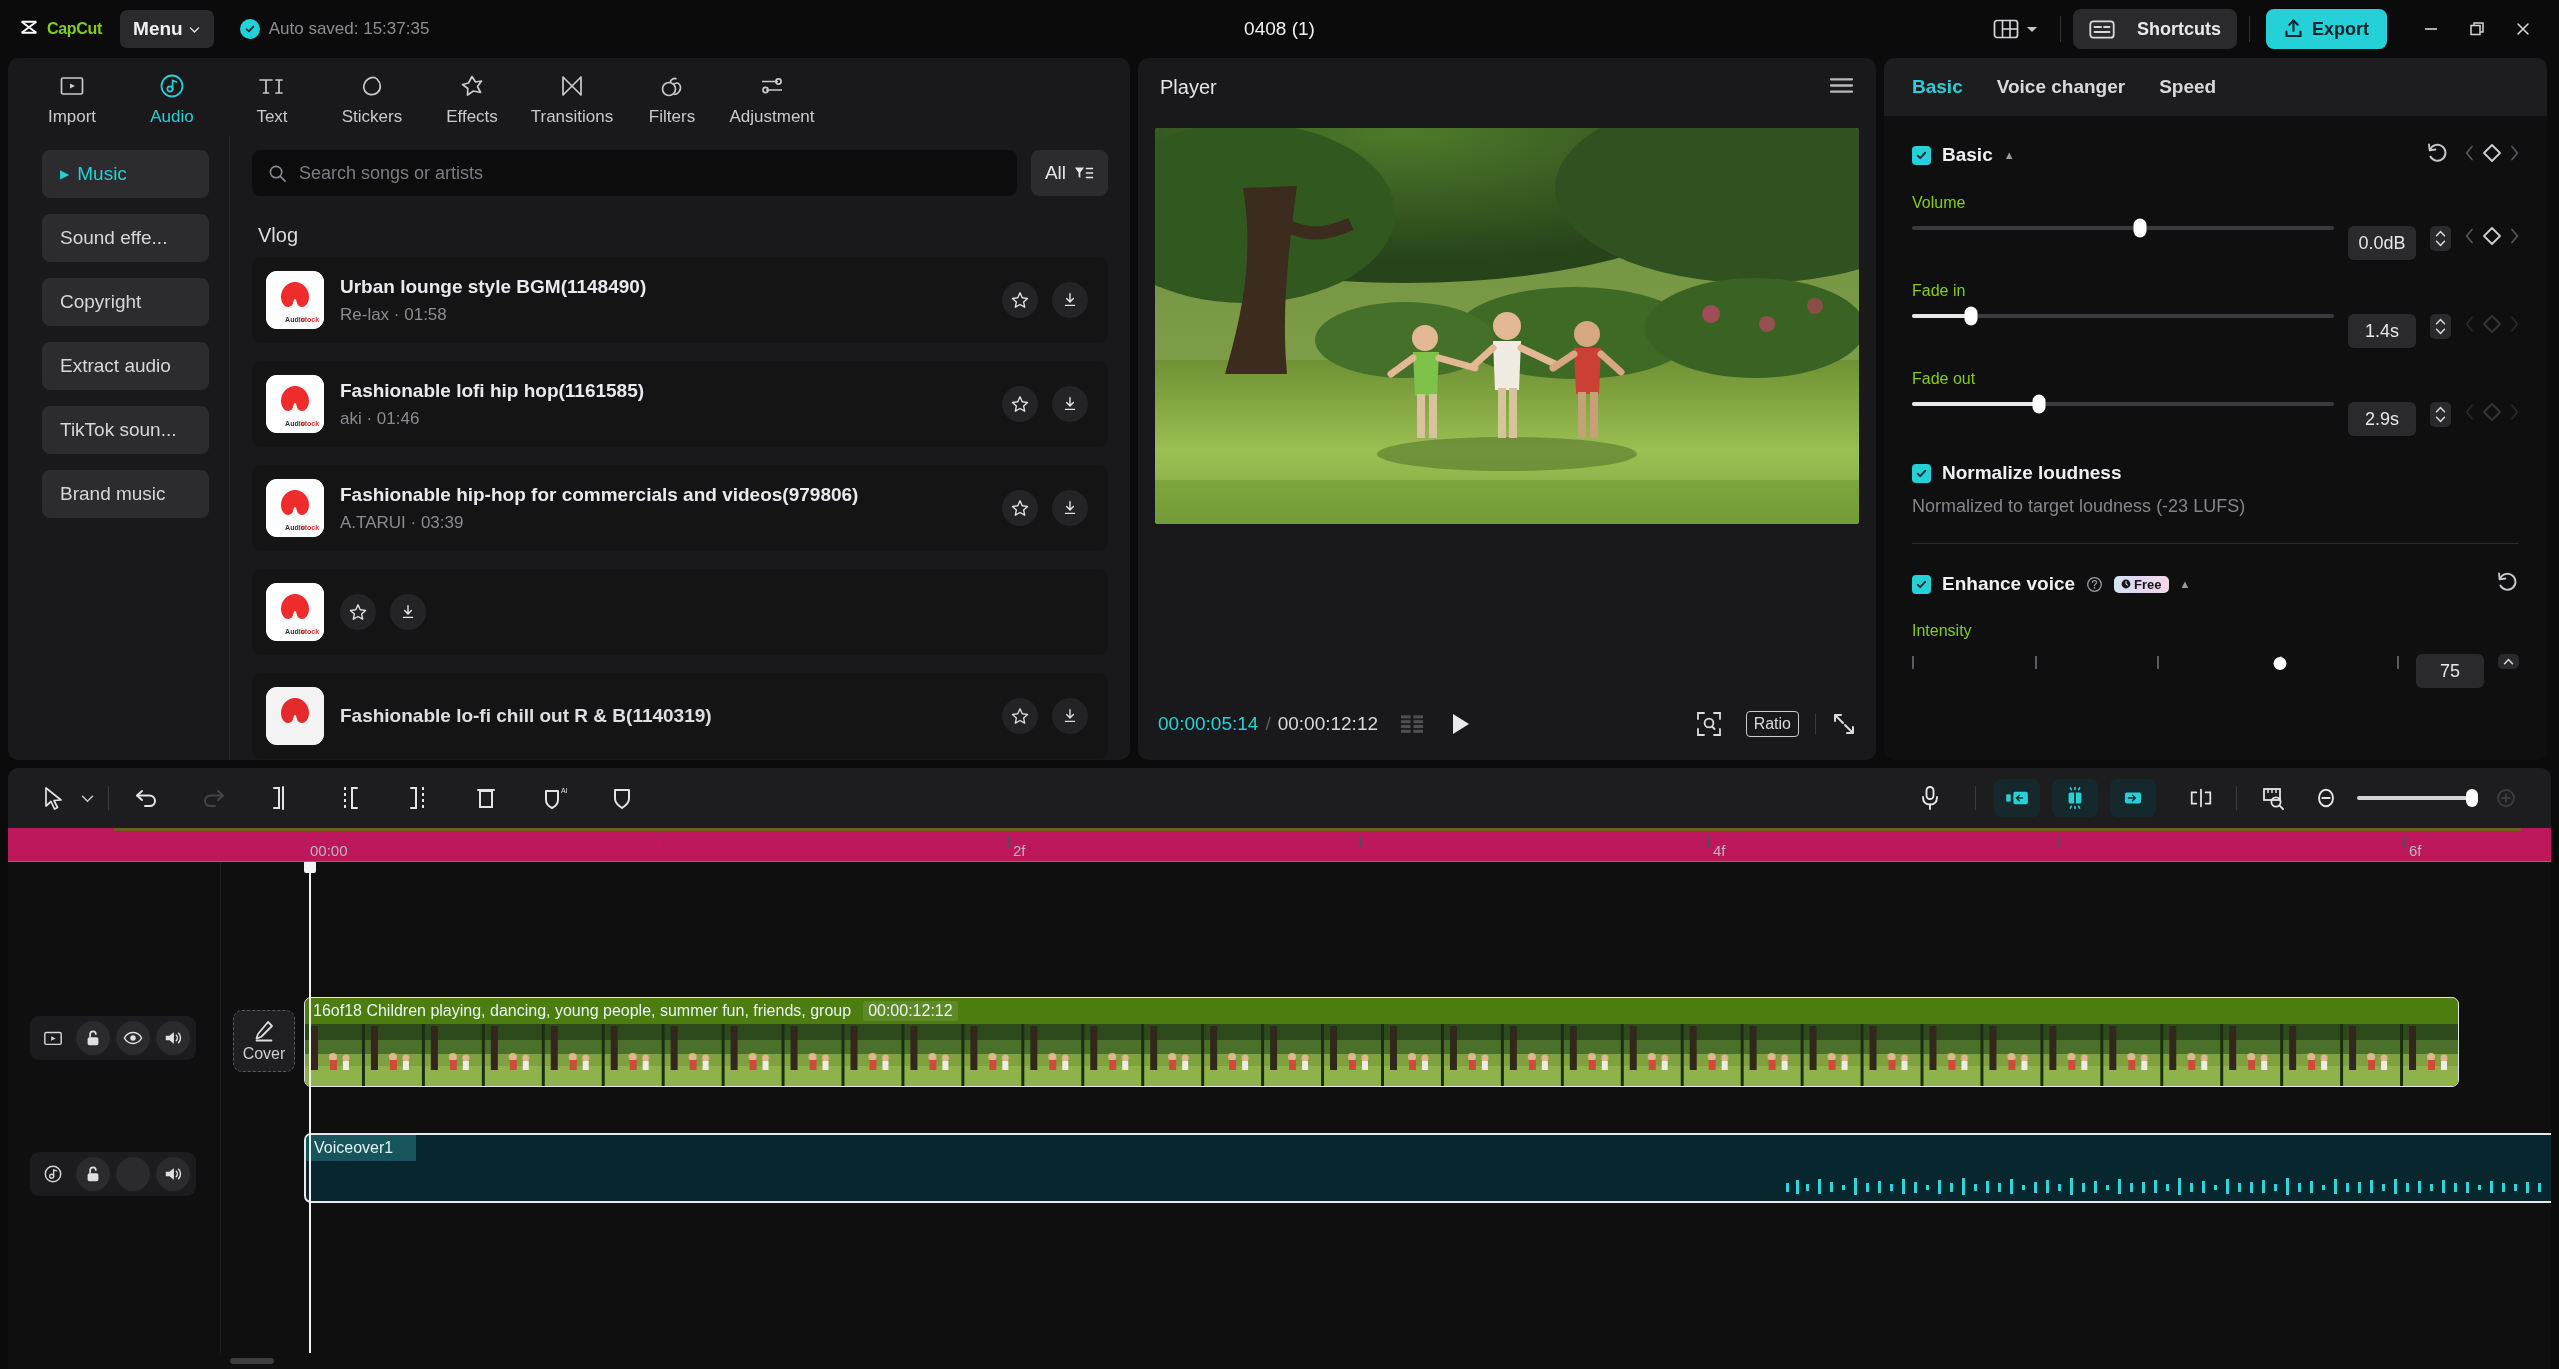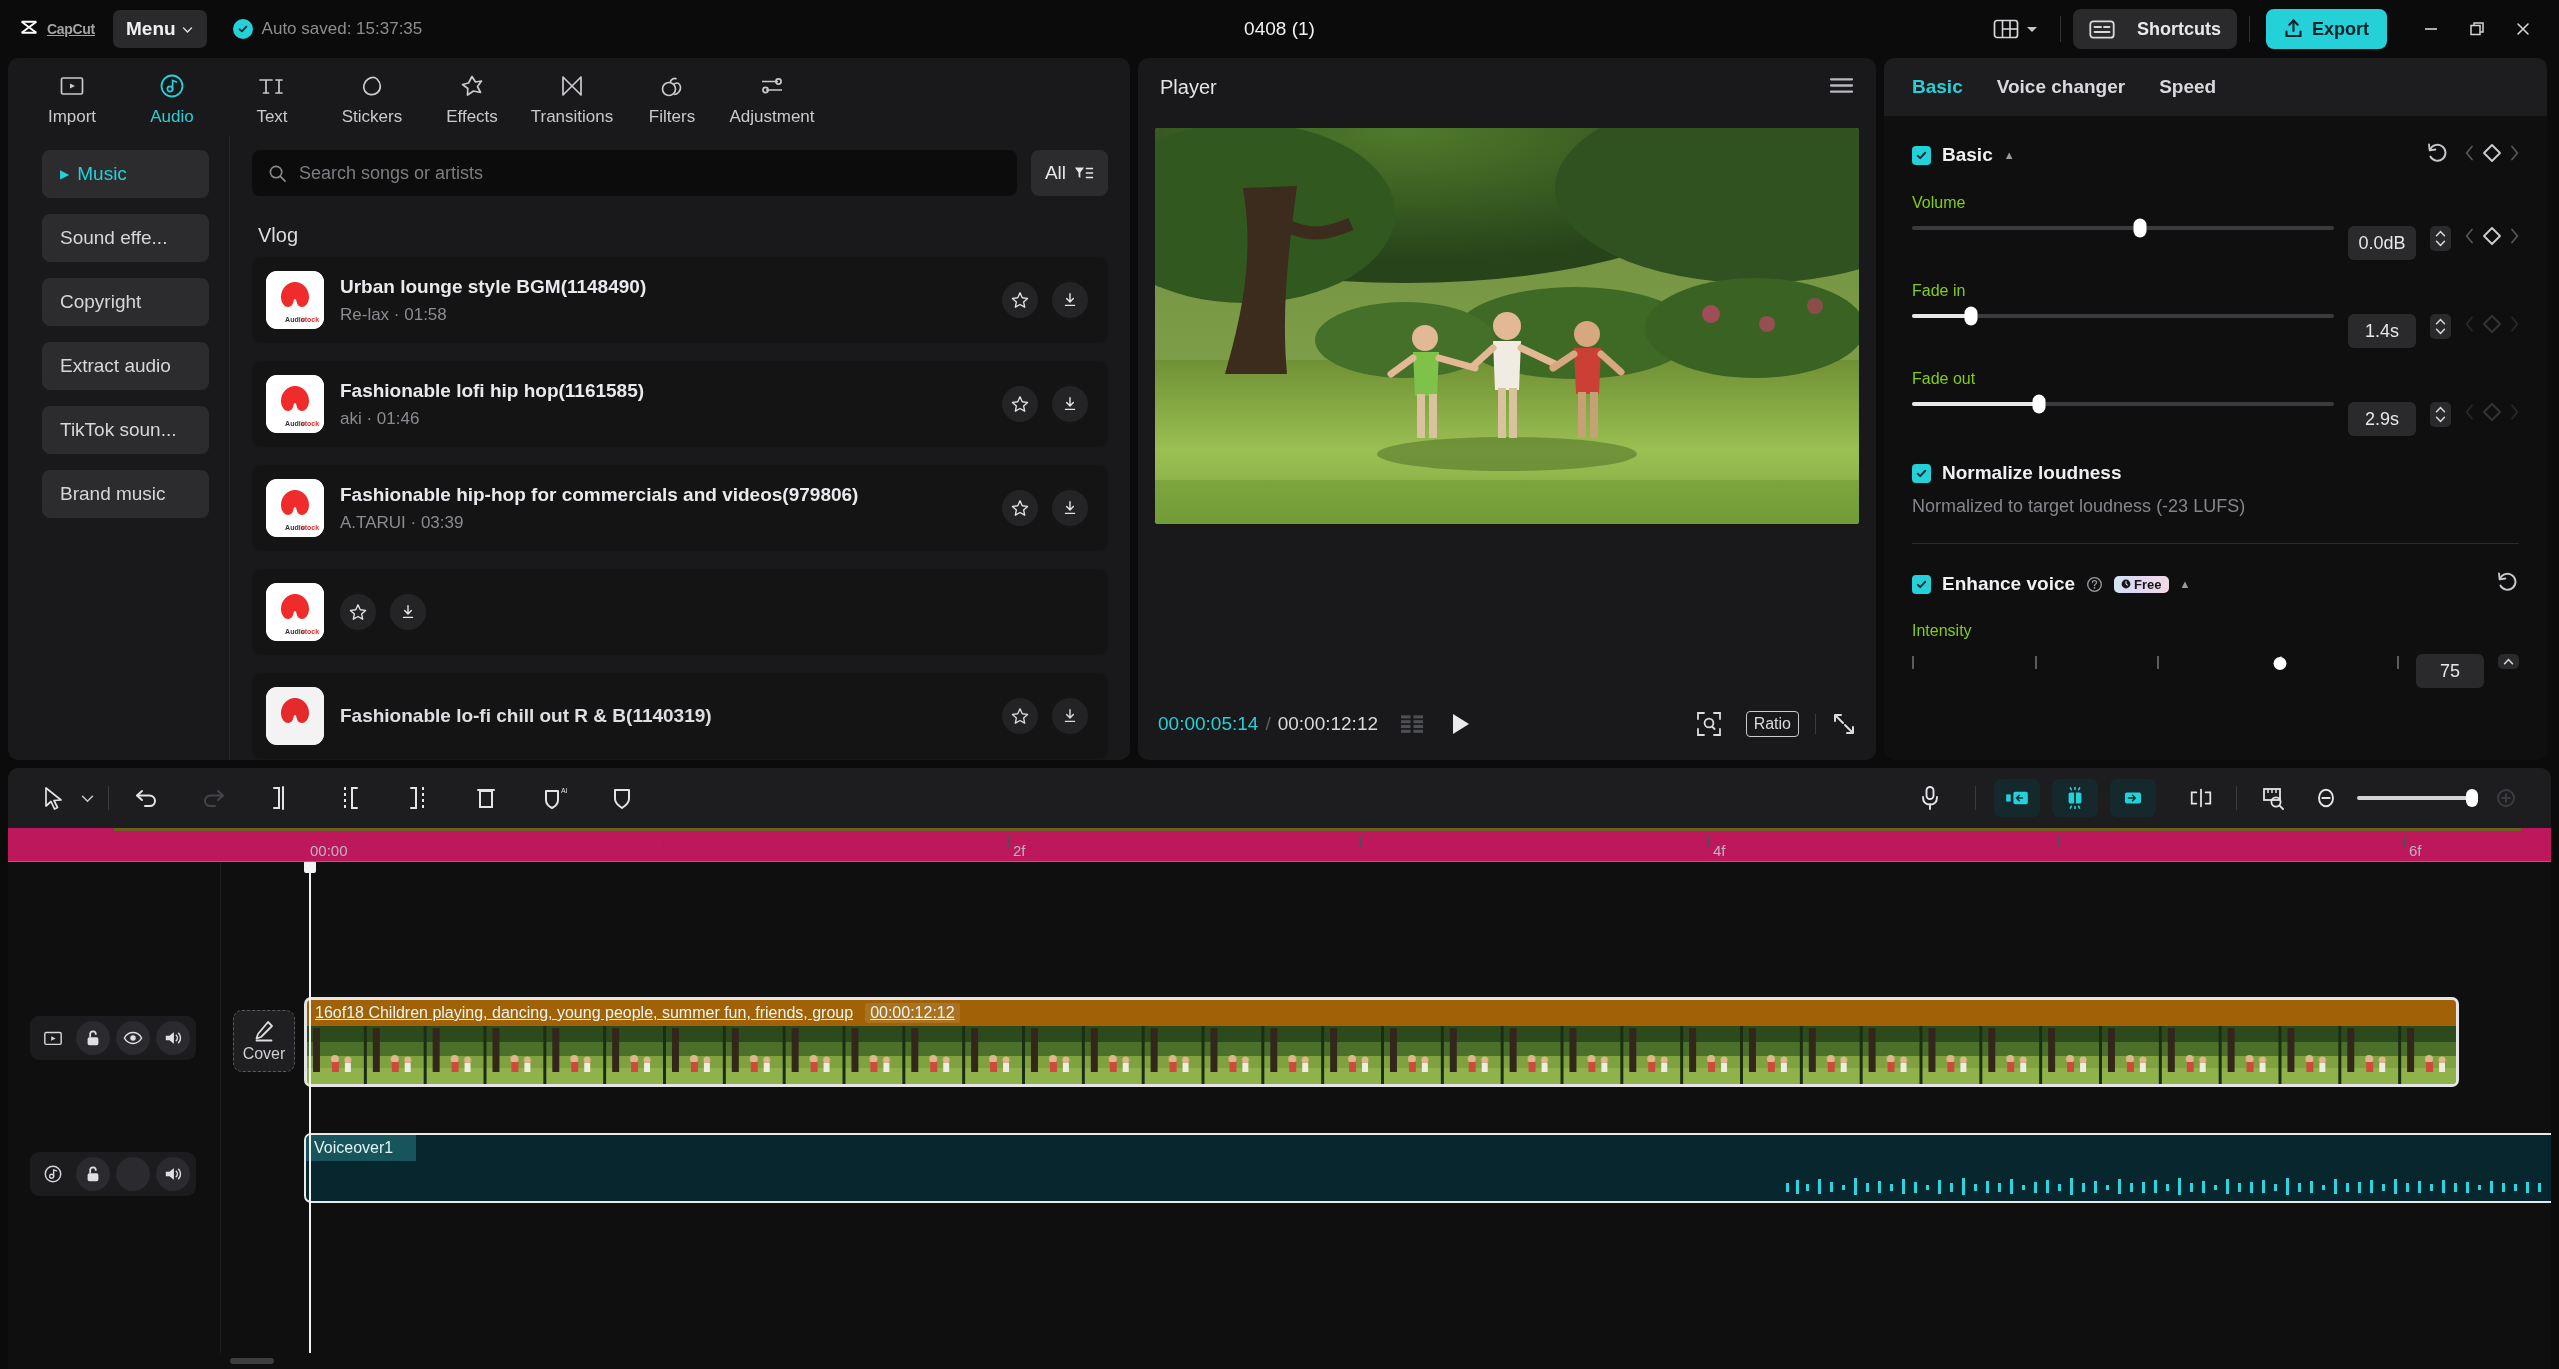--- a/index.html
+++ b/index.html
@@ -15,21 +15,21 @@
   
   .titlebar {
     height: 58px; flex: 0 0 58px;
     display: flex; align-items: center;
     background: #0b0b0c;
     padding: 0 14px 0 18px;
     position: relative;
   }
   .logo { display:flex; align-items:center; gap:7px; }
   .logo-mark { width: 22px; height: 22px; }
-  .logo-text { font-size: 14px; font-weight: 700; letter-spacing: -0.3px; color:#a3a3a3;text-decoration:underline; }
+  .logo-text { font-size: 16px; font-weight: 700; letter-spacing: -0.3px; color:#84cc16; }
   .menu-btn {
     margin-left: 18px; height: 38px; padding: 0 13px;
     background: #2a2a2c; border-radius: 7px;
     display:flex; align-items:center; gap:5px;
     font-size: 19px; font-weight: 700; color: #f0f0f2; cursor: pointer;
   }
   .autosave { margin-left: 26px; display:flex; align-items:center; gap:9px; font-size:17px; color:#8d8d92; }
   .check-circle {
     width:20px; height:20px; border-radius:50%; background:#25d1d8;
     display:flex; align-items:center; justify-content:center;
@@ -203,23 +203,22 @@
   .hbtn { width:34px; height:34px; border-radius:50%; display:flex; align-items:center; justify-content:center; cursor:pointer; }
   .hbtn.on { background:#2b2b2f; }
   .clips { flex:1; position:relative; }
   .coverbtn {
     position:absolute; width:62px; height:62px; border:1.6px dashed #5a5a60; border-radius:9px;
     display:flex; flex-direction:column; align-items:center; justify-content:center; gap:2px;
     background:#1f1f22; cursor:pointer;
   }
   .coverlbl { font-size:16px; color:#cfcfd4; }
   .vclip {
-    position:absolute; border-radius:7px; overflow:hidden; background:#a16207;
-    border:3px solid #e5e5e5;
-    text-decoration:underline;
+    position:absolute; border-radius:7px; overflow:hidden; background:#4d7c0f;
+    border:1px solid #e5e5e5;
   }
   .vclip .lbl {
     height:26px; display:flex; align-items:center; gap:12px; padding:0 8px;
     font-size:16px; color:#e8f6f7; white-space:nowrap; overflow:hidden;
   }
   .vclip .dur { background:rgba(255,255,255,0.10); padding:1px 5px; border-radius:3px; }
   .filmstrip { height:62px; display:flex; overflow:hidden; }
   .aclip {
     position:absolute; border-radius:7px; overflow:hidden; background:#07262e;
     border:2.5px solid #e9e9ec;

